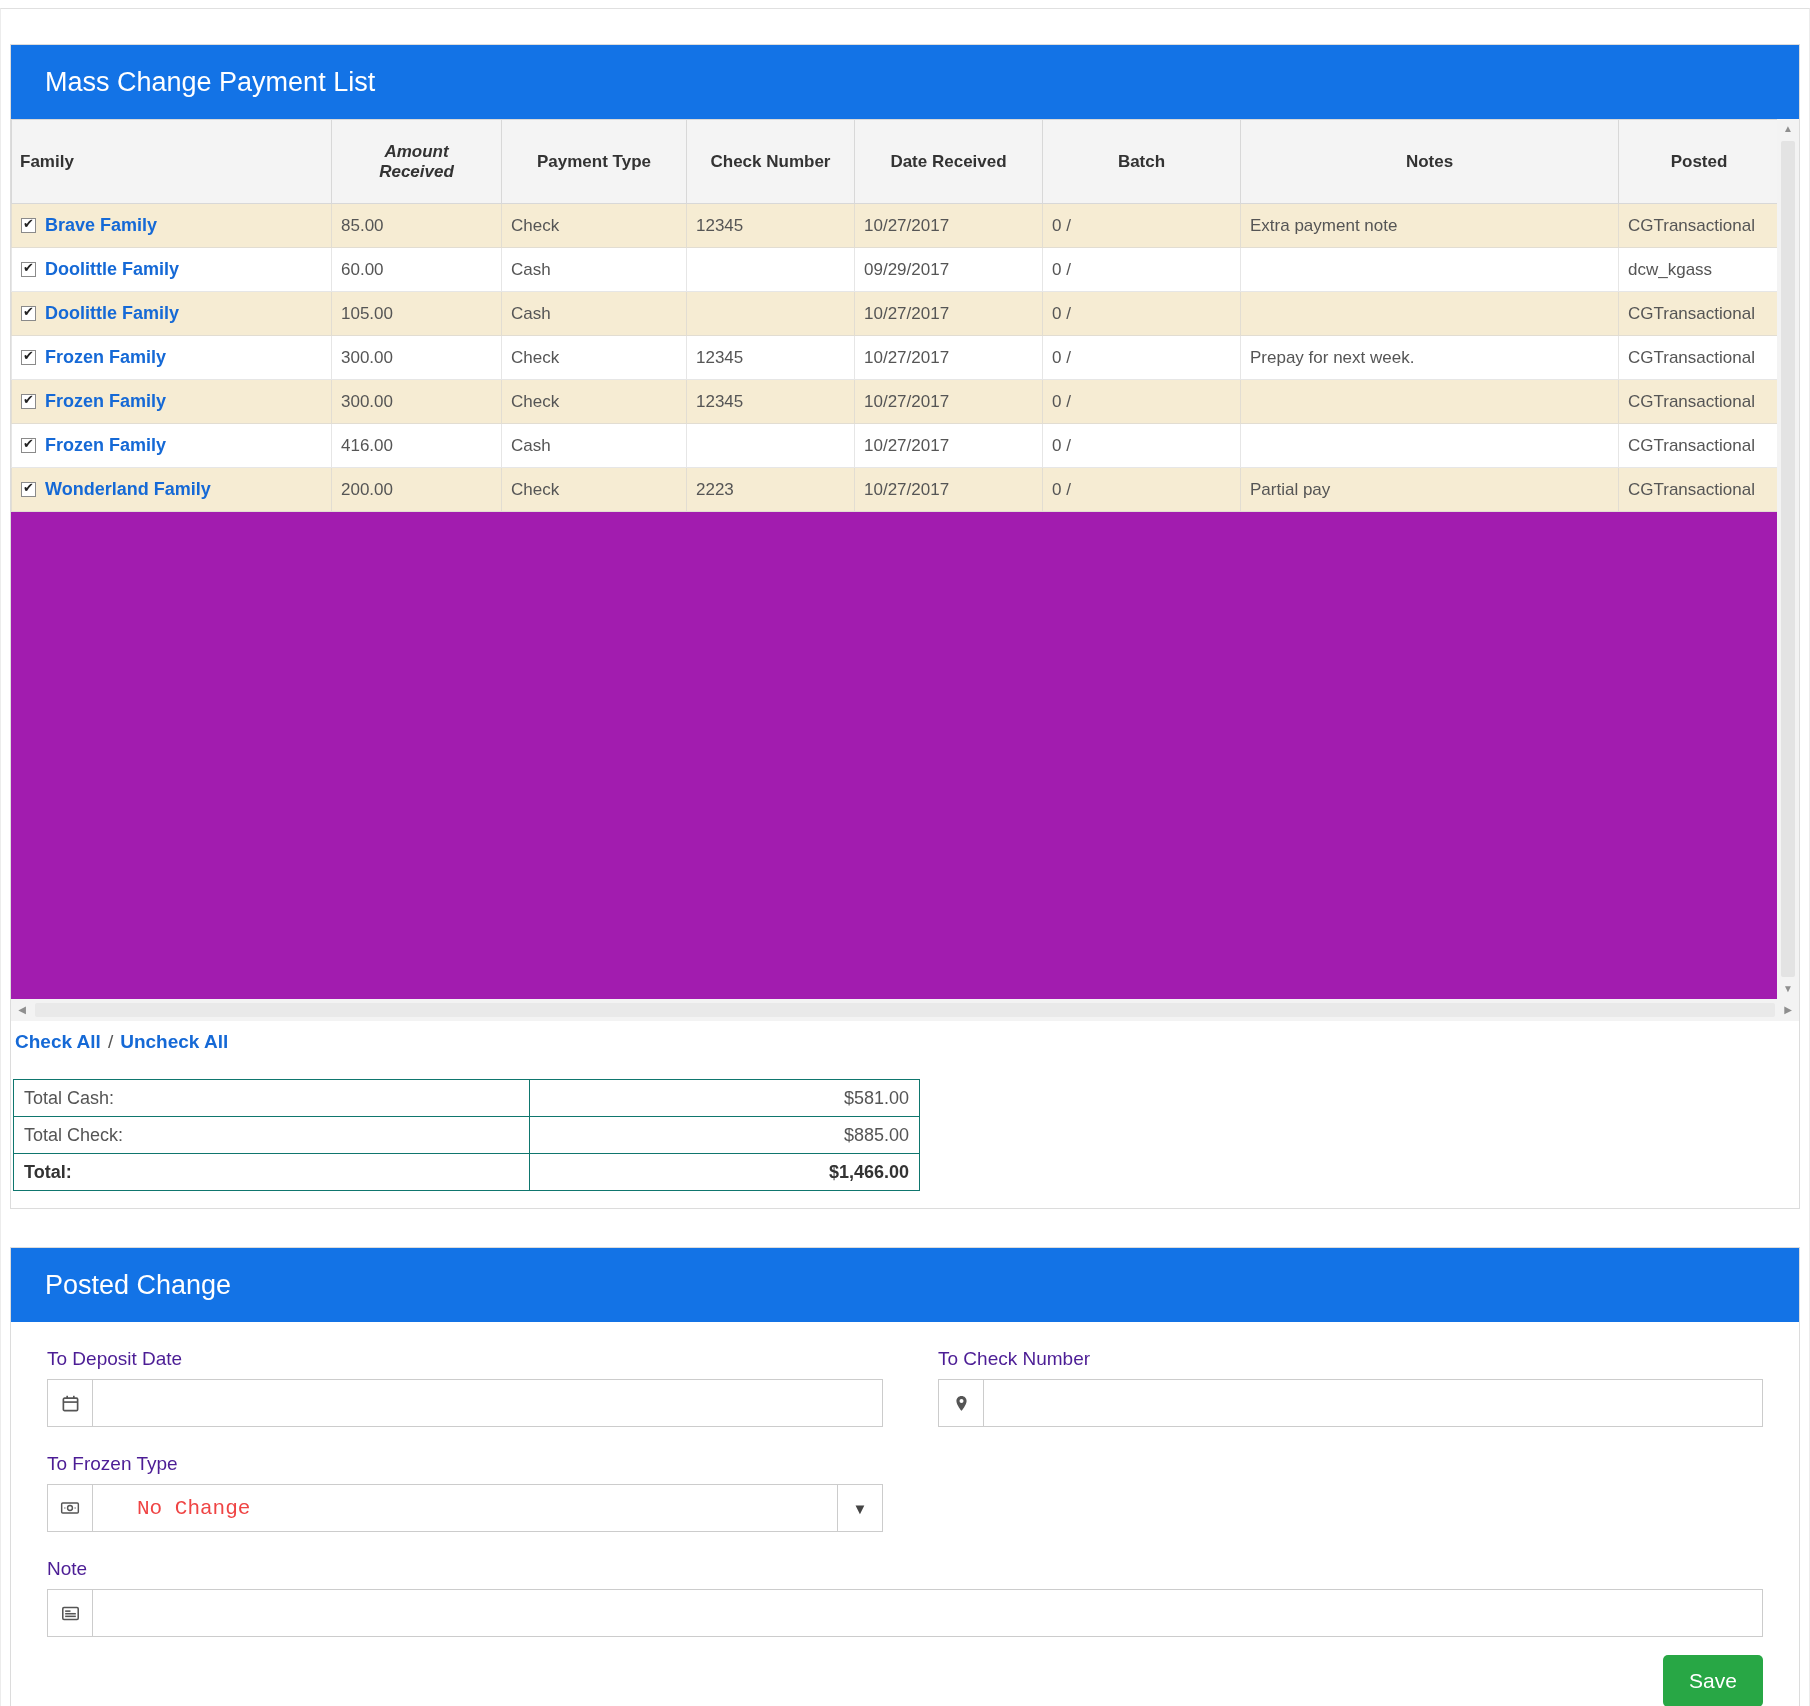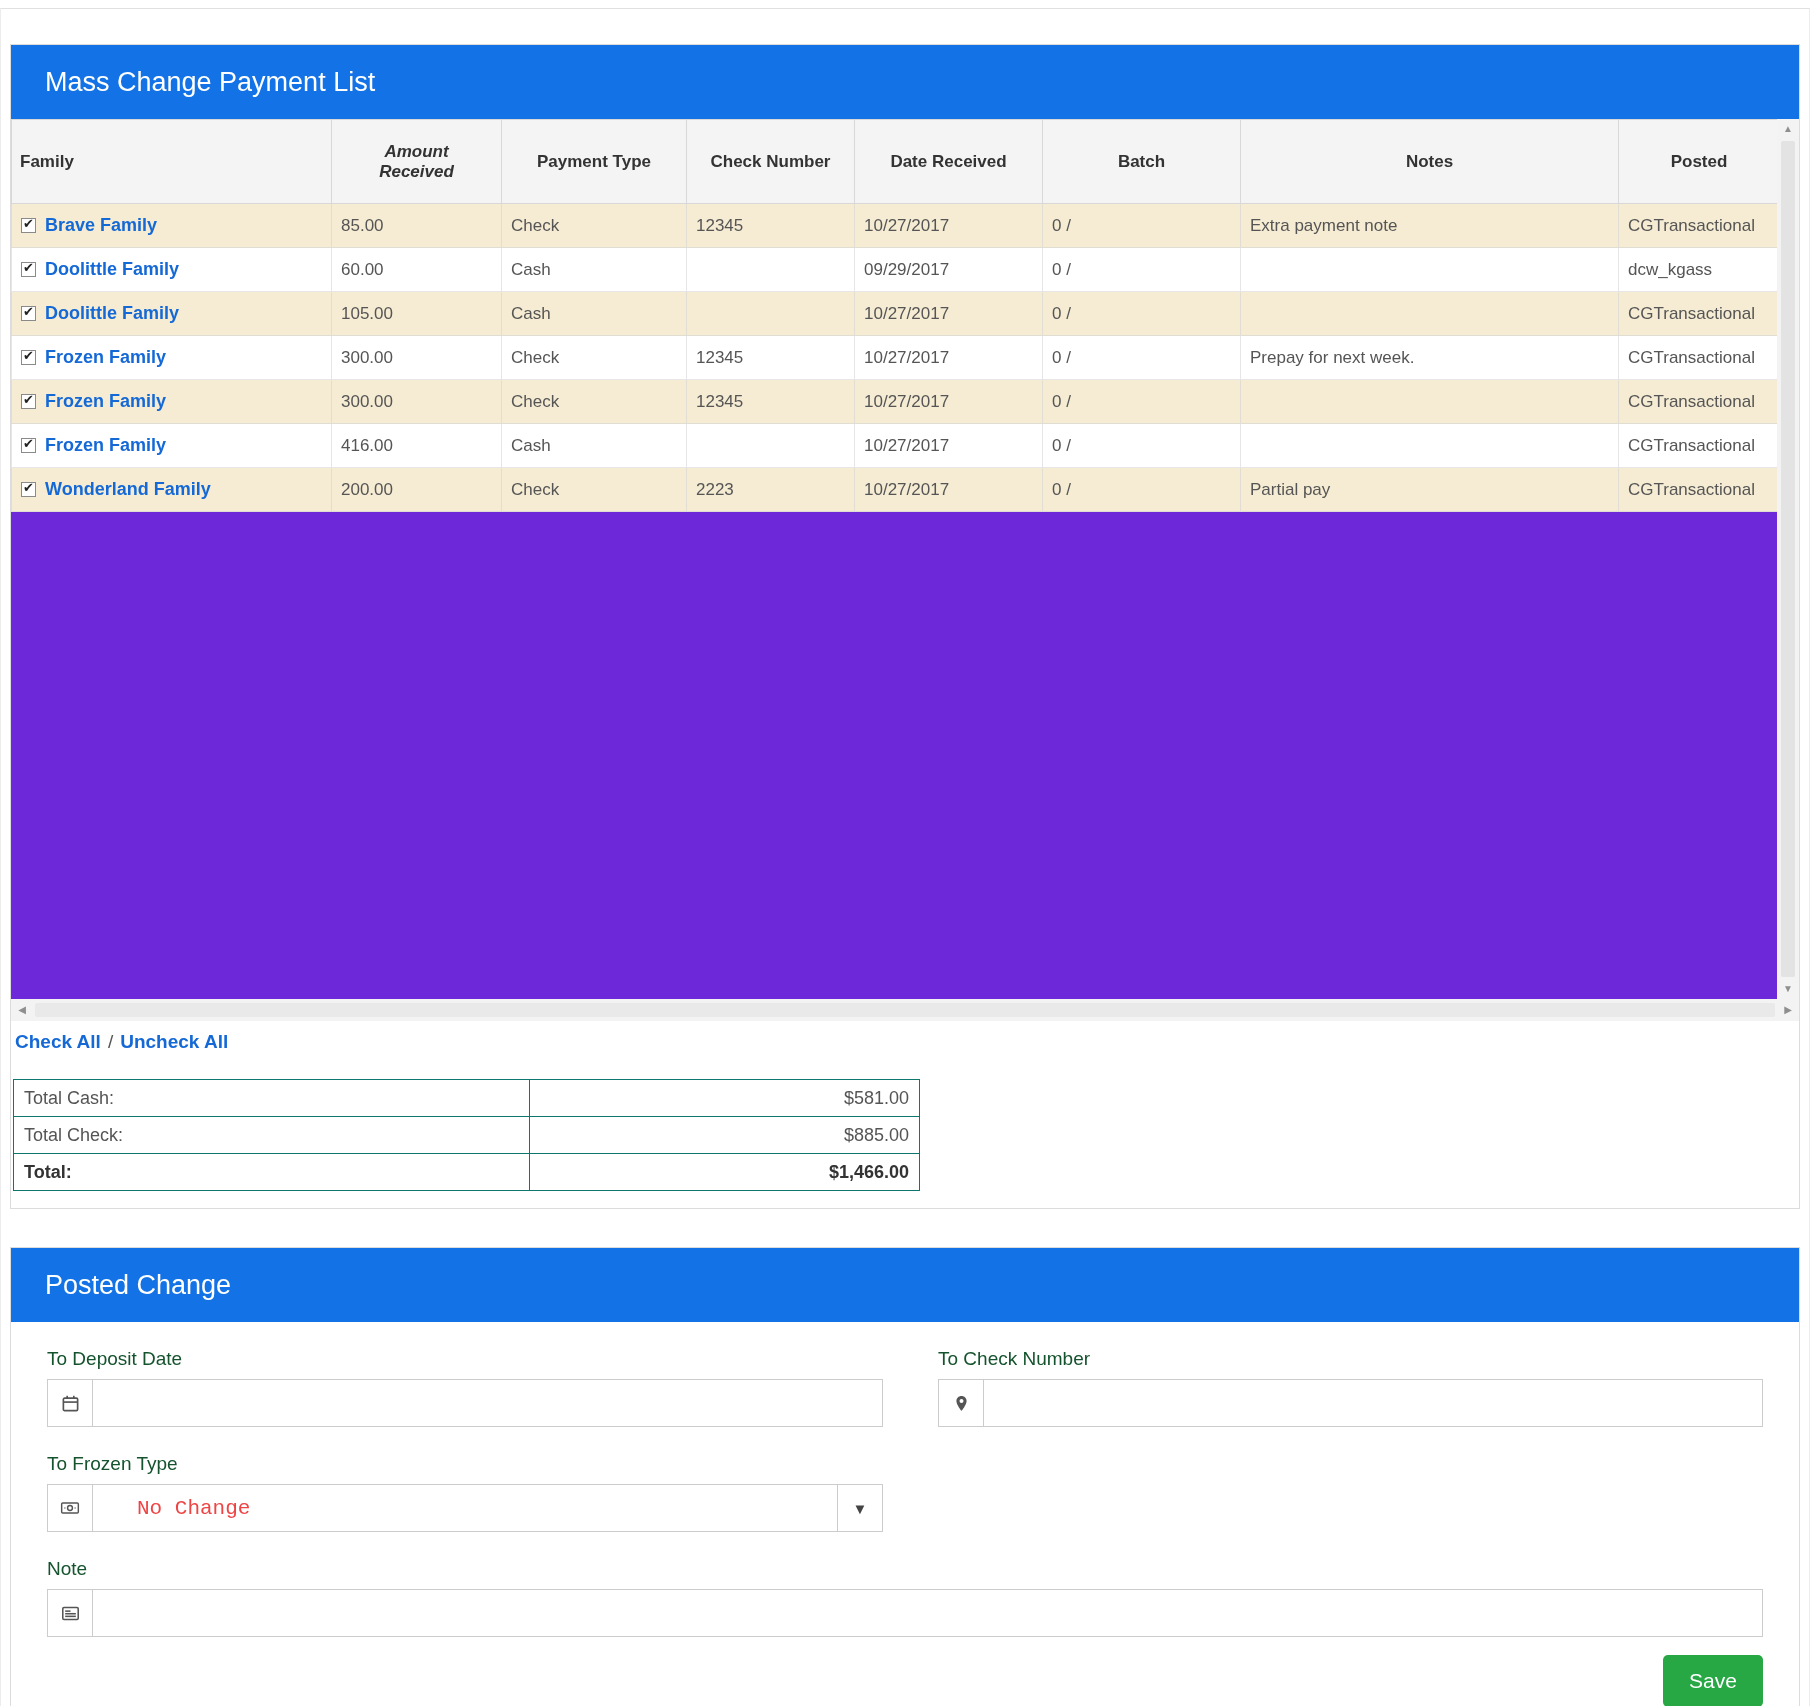--- a/index.html
+++ b/index.html
@@ -11,21 +11,21 @@
 
   .panel { border:1px solid #dcdcdc; background:#fff; overflow:hidden; }
   .panel-list { height:1165px; }
   .panel-change { height:460px; margin-top:38px; }
 
   .panel-header { background:var(--accent,#1373e6); color:#fff; height:74px; display:flex; align-items:center;
                   padding:0 34px; font-size:27px; }
 
   
   .table-wrap { position:relative; height:902px; }
-  .viewport { position:absolute; top:0; left:0; right:22px; bottom:22px; overflow:hidden; background:#6d28d9; }
+  .viewport { position:absolute; top:0; left:0; right:22px; bottom:22px; overflow:hidden; background:#a21caf; }
 
   table.payments { border-collapse:collapse; table-layout:fixed; width:1768px; font-size:17px; }
   .w-family {width:320px;} .w-amount{width:170px;} .w-type{width:185px;} .w-check{width:168px;}
   .w-date{width:188px;} .w-batch{width:198px;} .w-notes{width:378px;} .w-posted{width:161px;}
 
   .payments th { background:var(--header-bg,#f4f4f4); border:1px solid #d8d8d8; font-weight:bold; color:#333;
                  height:84px; text-align:center; vertical-align:middle; padding:0 8px; }
   .payments th.left { text-align:left; }
   .payments th.pre { white-space:pre-line;font-style:italic; }
 
@@ -59,21 +59,21 @@
   .totals td { border:1px solid #0f766e; height:37px; padding:0 10px; background:#fff; }
   .totals td.lbl { width:516px; }
   .totals td.val { width:390px; text-align:right; }
   .totals tr.bold td { font-weight:bold; color:#333; }
 
   
   .form { padding:26px 36px 12px; }
   .fgrid { display:grid; grid-template-columns:836px 1fr; column-gap:55px; }
   .field { margin-bottom:26px; }
   .field.full { grid-column:1 / -1; margin-bottom:16px; }
-  .field label { display:block; font-size:19px; color:#14532d; margin-bottom:9px; }
+  .field label { display:block; font-size:19px; color:#4c1d95; margin-bottom:9px; }
 
   .igroup { display:flex; height:48px; }
   .icon-box { width:46px; flex:0 0 46px; border:1px solid #ccc; background:#fff; color:#555;
               display:flex; align-items:center; justify-content:center; }
   .igroup input { flex:1; min-width:0; border:1px solid #ccc; border-left:none; font-size:19px;
                   padding:0 12px; color:#333; outline:none; font-family:inherit; background:#fff; }
   .select-val { flex:1; border:1px solid #ccc; border-left:none; display:flex; align-items:center;
                 padding-left:44px; font-size:21px; color:#ef4444; cursor:pointer; background:#fff;font-family:Liberation Mono, monospace; }
   .caret-box { width:46px; flex:0 0 46px; border:1px solid #ccc; margin-left:-1px; background:#fff;
                display:flex; align-items:center; justify-content:center; color:#444; font-size:15px; cursor:pointer; }

